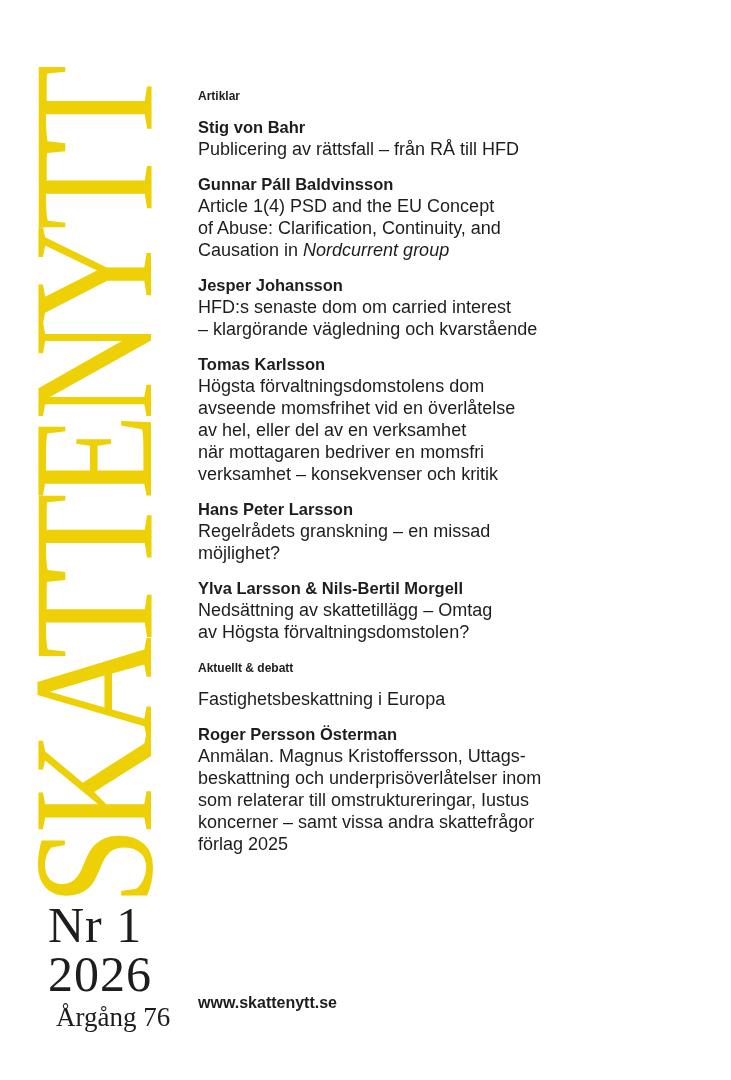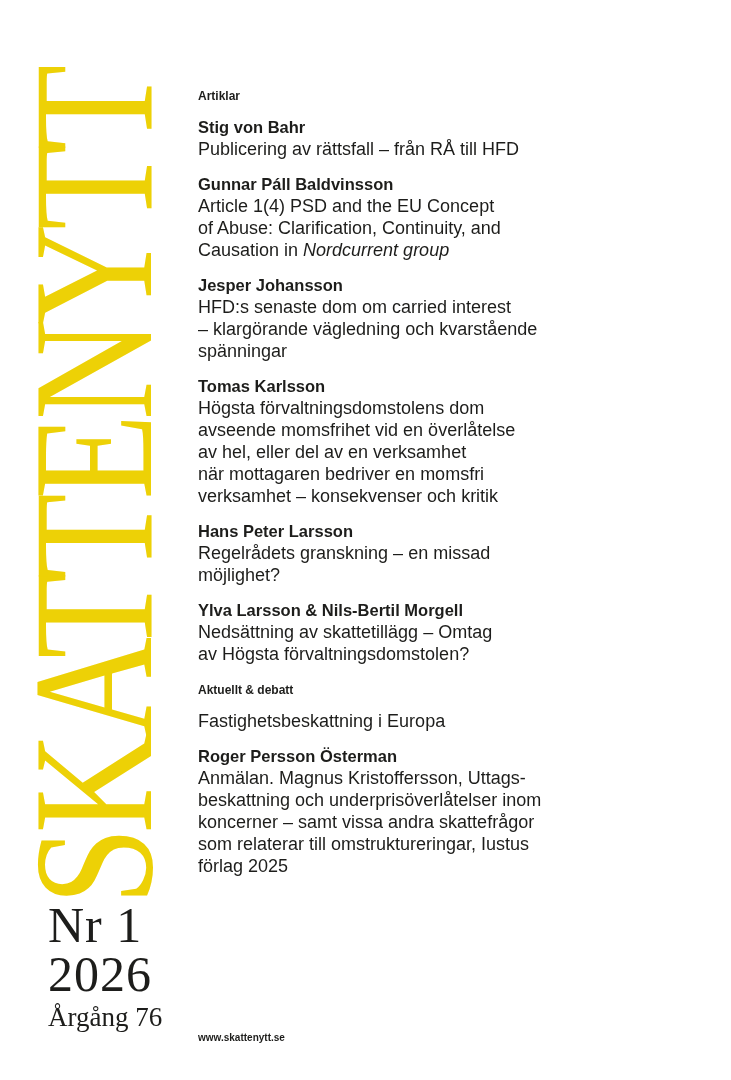--- a/index.html
+++ b/index.html
@@ -37,21 +37,21 @@
   
   .issue-block {
     position: absolute;
     left: 48px;
     top: 901px;
     font-family: "Liberation Serif", serif;
     color: #1d1d1b;
   }
   .issue-number { font-size: 50px; line-height: 48px; letter-spacing: 1px; }
   .issue-year   { font-size: 50px; line-height: 50px; letter-spacing: 1px; }
-  .issue-volume { font-size: 27px; line-height: 36px; }
+  .issue-volume { font-size: 27px; line-height: 36px; margin-left: 8px; }
 
   
   .toc {
     position: absolute;
     left: 198px;
     top: 84px;
     width: 400px;
   }
   .toc-heading {
     font-size: 12px;
@@ -69,22 +69,22 @@
   .title-line {
     font-size: 18px;
     line-height: 22px;
   }
   .title-line em { }
 
   
   .site-url {
     position: absolute;
     left: 198px;
-    top: 1028px;
-    font-size: 10px;
+    top: 993px;
+    font-size: 16px;
     font-weight: bold;
     line-height: 20px;
   }
 </style>
 </head>
 <body>
 
 <div class="page">
 
   <div class="masthead-rotor">
@@ -111,21 +111,20 @@
         <div class="toc-author">Gunnar Páll Baldvinsson</div>
         <div class="title-line">Article 1(4) PSD and the EU Concept</div>
         <div class="title-line">of Abuse: Clarification, Continuity, and</div>
         <div class="title-line"><span>Causation in </span><em>Nordcurrent group</em></div>
       </div>
 
       <div class="toc-entry">
         <div class="toc-author">Jesper Johansson</div>
         <div class="title-line">HFD:s senaste dom om carried interest</div>
         <div class="title-line">– klargörande vägledning och kvarstående</div>
-        <div class="title-line">spänningar</div>
       </div>
 
       <div class="toc-entry">
         <div class="toc-author">Tomas Karlsson</div>
         <div class="title-line">Högsta förvaltningsdomstolens dom</div>
         <div class="title-line">avseende momsfrihet vid en överlåtelse</div>
         <div class="title-line">av hel, eller del av en verksamhet</div>
         <div class="title-line">när mottagaren bedriver en momsfri</div>
         <div class="title-line">verksamhet – konsekvenser och kritik</div>
       </div>
@@ -147,22 +146,22 @@
       <h2 class="toc-heading">Aktuellt &amp; debatt</h2>
 
       <div class="toc-entry">
         <div class="title-line">Fastighetsbeskattning i Europa</div>
       </div>
 
       <div class="toc-entry">
         <div class="toc-author">Roger Persson Österman</div>
         <div class="title-line">Anmälan. Magnus Kristoffersson, Uttags-</div>
         <div class="title-line">beskattning och underprisöverlåtelser inom</div>
+        <div class="title-line">som relaterar till omstruktureringar, Iustus</div>
         <div class="title-line">koncerner – samt vissa andra skattefrågor</div>
-        <div class="title-line">som relaterar till omstruktureringar, Iustus</div>
         <div class="title-line">förlag 2025</div>
       </div>
     </div>
 
   </div>
 
   <div class="site-url">www.skattenytt.se</div>
 
 </div>
 

